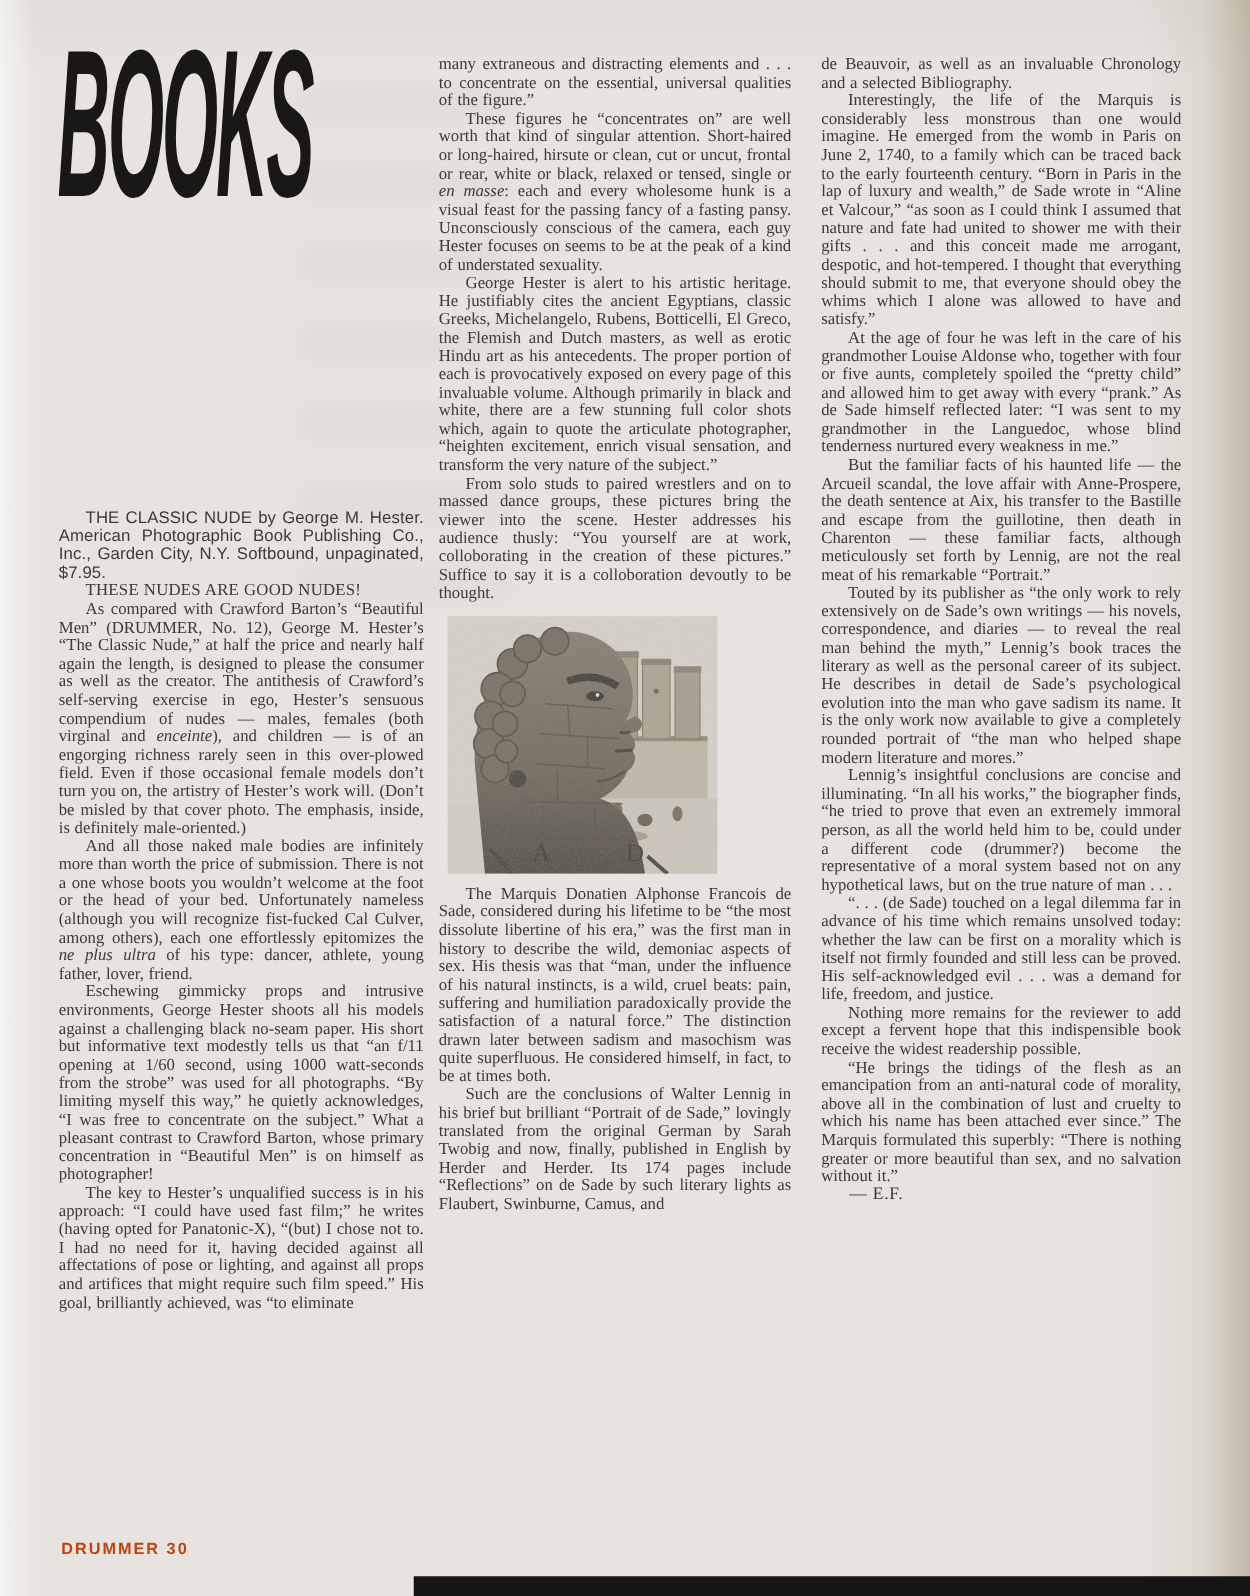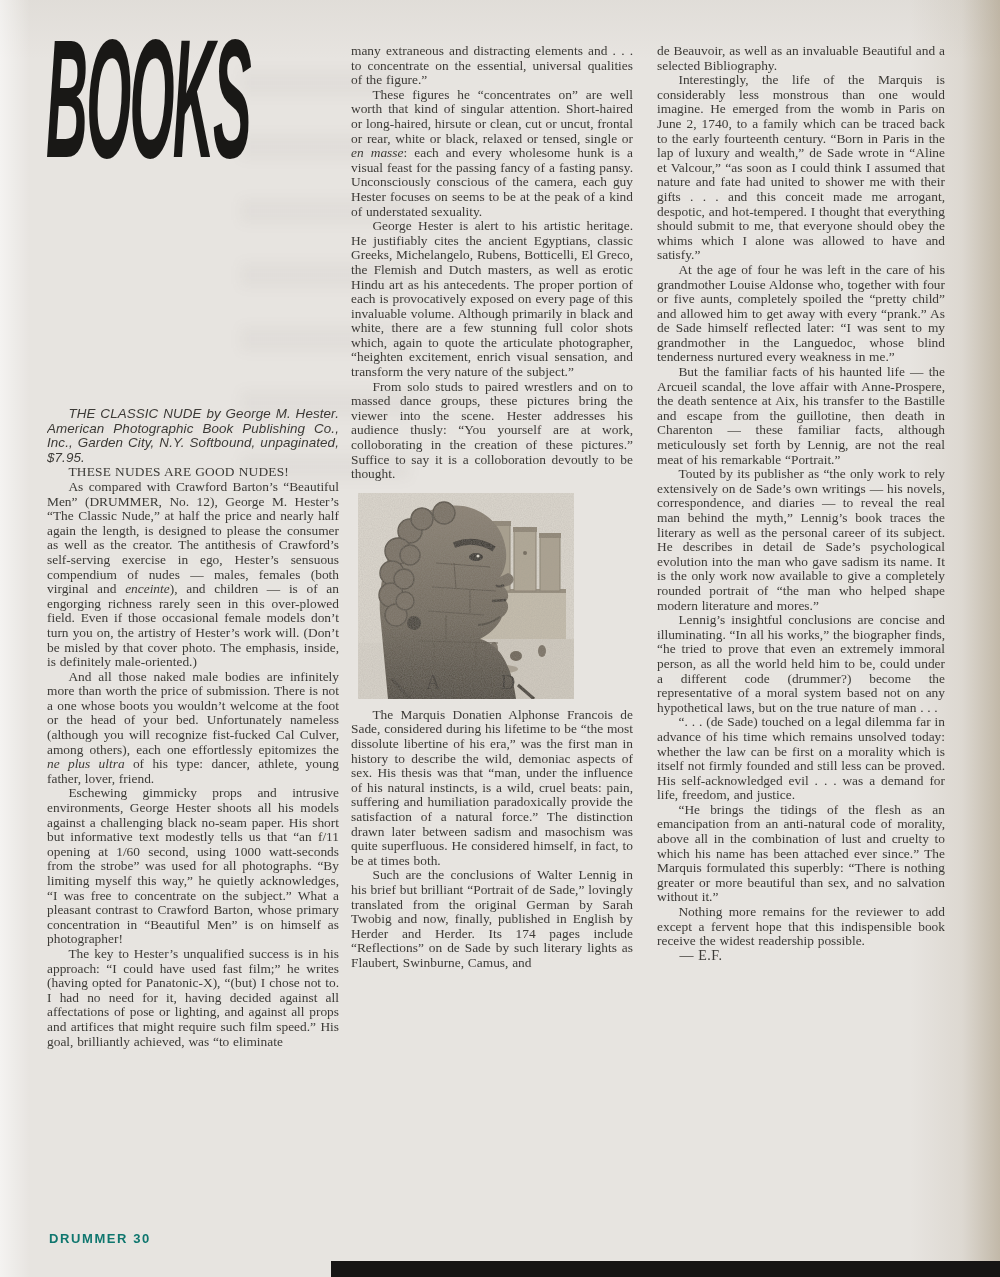--- a/index.html
+++ b/index.html
@@ -28,33 +28,33 @@
   }
 
   .col { position:absolute; text-align:justify; font-size:13.4px; line-height:14.6px;
          overflow:hidden; word-spacing:0.4px; }
   .col-left  { left:47px;  top:407px; width:292px; height:826px; }
   .col-mid   { left:351px; top:44px;  width:282px; height:1212px; }
   .col-right { left:657px; top:44px;  width:288px; height:1210px; }
 
   .col p { margin:0; text-indent:1.6em; }
   .col p.noind { text-indent:0; }
-  .cite { font-family:"Liberation Sans", sans-serif; font-style:italic;
+  .cite { font-family:"Liberation Sans", sans-serif; 
           text-indent:0; letter-spacing:0.1px; word-spacing:1px; }
   .kicker { text-indent:0.55em; letter-spacing:0.2px; }
   .emph { font-style:italic; }
   .sig { text-align:left; padding-right:8px; text-indent:0; margin-top:14px;
          font-size:14px; letter-spacing:0.5px; }
 
   .figure-wrap { width:216px; height:206px; margin:11px 0 9px 7px; }
   .figure-wrap svg { display:block; }
 
   .page-footer { position:absolute; left:49px; top:1231px;
     font-family:"Liberation Sans", sans-serif; font-weight:700;
-    font-size:13px; letter-spacing:1.6px; color:#0f766e; }
+    font-size:13px; letter-spacing:1.6px; color:#c2410c; }
 
   .bottom-bar { position:absolute; left:331px; top:1261px; width:669px; height:16px;
     background:#161514; }
 </style>
 </head>
 <body>
 
 <div class="paper-vignette"></div>
 <div class="ghost-showthrough"></div>
 
@@ -159,26 +159,26 @@
         <path d="M160,192 L176,206" stroke="#3f3930" stroke-width="3"></path>
       </g>
     </svg>
   </div>
 
   <p>The Marquis Donatien Alphonse Francois de Sade, considered during his lifetime to be “the most dissolute libertine of his era,” was the first man in history to describe the wild, demoniac aspects of sex. His thesis was that “man, under the influence of his natural instincts, is a wild, cruel beats: pain, suffering and humiliation paradoxically provide the satisfaction of a natural force.” The distinction drawn later between sadism and masochism was quite superfluous. He considered himself, in fact, to be at times both.</p>
   <p>Such are the conclusions of Walter Lennig in his brief but brilliant “Portrait of de Sade,” lovingly translated from the original German by Sarah Twobig and now, finally, published in English by Herder and Herder. Its 174 pages include “Reflections” on de Sade by such literary lights as Flaubert, Swinburne, Camus, and</p>
 </div>
 
 <div class="col col-right">
-  <p class="noind">de Beauvoir, as well as an invaluable Beautiful and a selected Bibliography.</p>
+  <p class="noind">de Beauvoir, as well as an invaluable Chronology and a selected Bibliography.</p>
   <p>Interestingly, the life of the Marquis is considerably less monstrous than one would imagine. He emerged from the womb in Paris on June 2, 1740, to a family which can be traced back to the early fourteenth century. “Born in Paris in the lap of luxury and wealth,” de Sade wrote in “Aline et Valcour,” “as soon as I could think I assumed that nature and fate had united to shower me with their gifts . . . and this conceit made me arrogant, despotic, and hot-tempered. I thought that everything should submit to me, that everyone should obey the whims which I alone was allowed to have and satisfy.”</p>
   <p>At the age of four he was left in the care of his grandmother Louise Aldonse who, together with four or five aunts, completely spoiled the “pretty child” and allowed him to get away with every “prank.” As de Sade himself reflected later: “I was sent to my grandmother in the Languedoc, whose blind tenderness nurtured every weakness in me.”</p>
   <p>But the familiar facts of his haunted life — the Arcueil scandal, the love affair with Anne-Prospere, the death sentence at Aix, his transfer to the Bastille and escape from the guillotine, then death in Charenton — these familiar facts, although meticulously set forth by Lennig, are not the real meat of his remarkable “Portrait.”</p>
   <p>Touted by its publisher as “the only work to rely extensively on de Sade’s own writings — his novels, correspondence, and diaries — to reveal the real man behind the myth,” Lennig’s book traces the literary as well as the personal career of its subject. He describes in detail de Sade’s psychological evolution into the man who gave sadism its name. It is the only work now available to give a completely rounded portrait of “the man who helped shape modern literature and mores.”</p>
   <p>Lennig’s insightful conclusions are concise and illuminating. “In all his works,” the biographer finds, “he tried to prove that even an extremely immoral person, as all the world held him to be, could under a different code (drummer?) become the representative of a moral system based not on any hypothetical laws, but on the true nature of man . . .</p>
   <p>“. . . (de Sade) touched on a legal dilemma far in advance of his time which remains unsolved today: whether the law can be first on a morality which is itself not firmly founded and still less can be proved. His self-acknowledged evil . . . was a demand for life, freedom, and justice.</p>
+  <p>Nothing more remains for the reviewer to add except a fervent hope that this indispensible book receive the widest readership possible.</p>
   <p>“He brings the tidings of the flesh as an emancipation from an anti-natural code of morality, above all in the combination of lust and cruelty to which his name has been attached ever since.” The Marquis formulated this superbly: “There is nothing greater or more beautiful than sex, and no salvation without it.”</p>
-  <p>Nothing more remains for the reviewer to add except a fervent hope that this indispensible book receive the widest readership possible.</p>
   <p class="sig">— E.F.</p>
 </div>
 
 <div class="page-footer">DRUMMER 30</div>
 <div class="bottom-bar"></div>
 
 </body></html>

